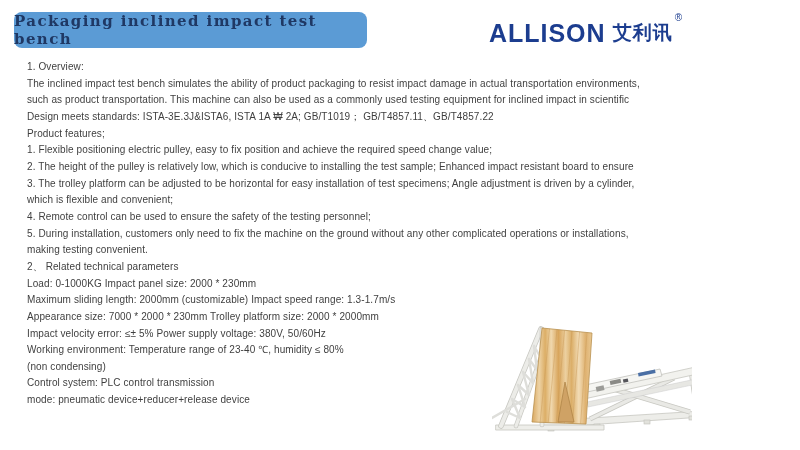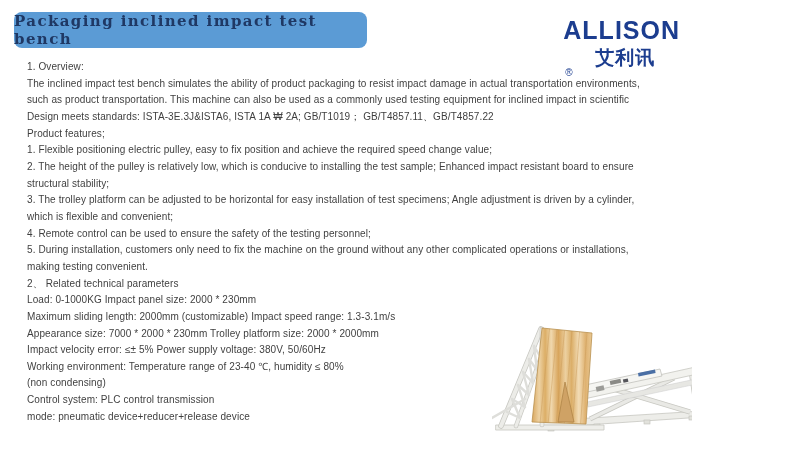--- a/index.html
+++ b/index.html
@@ -13,21 +13,21 @@
     background:#5b9bd5; border-radius:8px;
     display:flex; align-items:center; justify-content:center;
   }
   .banner-title{
     font-family:"DejaVu Serif","Liberation Serif",serif;
     font-size:15px; font-weight:600; letter-spacing:1.4px; color:#1f3864;
   }
   
   .logo{
     position:absolute; right:12px; top:16px; height:34px;
-    display:flex; align-items:center; color:#1c3d8f; white-space:nowrap;flex-direction:column;
+    display:flex; align-items:center; color:#1c3d8f; white-space:nowrap;
   }
   .logo .brand{
     font-size:25px; font-weight:800; letter-spacing:1px;
   }
   .logo .brand-cn{
     font-size:19px; font-weight:700; margin-left:7px; letter-spacing:1px;
   }
   .logo .rmark{
     font-size:10px; font-weight:400; align-self:flex-start;
     position:relative; top:-4px; left:2px;
@@ -60,29 +60,28 @@
   </div>
 
   <div class="desc">
     <div class="line">1. Overview:</div>
     <div class="line">The inclined impact test bench simulates the ability of product packaging to resist impact damage in actual transportation environments,</div>
     <div class="line">such as product transportation. This machine can also be used as a commonly used testing equipment for inclined impact in scientific</div>
     <div class="line">Design meets standards: ISTA-3E.3J&amp;ISTA6, ISTA 1A ₩ 2A; GB/T1019；  GB/T4857.11、GB/T4857.22</div>
     <div class="line">Product features;</div>
     <div class="line">1. Flexible positioning electric pulley, easy to fix position and achieve the required speed change value;</div>
     <div class="line">2. The height of the pulley is relatively low, which is conducive to installing the test sample; Enhanced impact resistant board to ensure</div>
-    <div class="line">structural stability;</div>
     <div class="line">3. The trolley platform can be adjusted to be horizontal for easy installation of test specimens; Angle adjustment is driven by a cylinder,</div>
     <div class="line">which is flexible and convenient;</div>
     <div class="line">4. Remote control can be used to ensure the safety of the testing personnel;</div>
     <div class="line">5. During installation, customers only need to fix the machine on the ground without any other complicated operations or installations,</div>
     <div class="line">making testing convenient.</div>
     <div class="line">2、  Related technical parameters</div>
     <div class="line">Load: 0-1000KG Impact panel size: 2000 * 230mm</div>
-    <div class="line">Maximum sliding length: 2000mm (customizable) Impact speed range: 1.3-3.1m/s</div>
+    <div class="line">Maximum sliding length: 2000mm (customizable) Impact speed range: 1.3-1.7m/s</div>
     <div class="line">Appearance size: 7000 * 2000 * 230mm Trolley platform size: 2000 * 2000mm</div>
     <div class="line">Impact velocity error: ≤± 5% Power supply voltage: 380V, 50/60Hz</div>
     <div class="line">Working environment: Temperature range of 23-40 ℃, humidity ≤ 80%</div>
     <div class="line">(non condensing)</div>
     <div class="line">Control system: PLC control transmission</div>
     <div class="line">mode: pneumatic device+reducer+release device</div>
   </div>
 
   <svg class="bench-img" viewBox="0 0 218 122">
     <defs>

